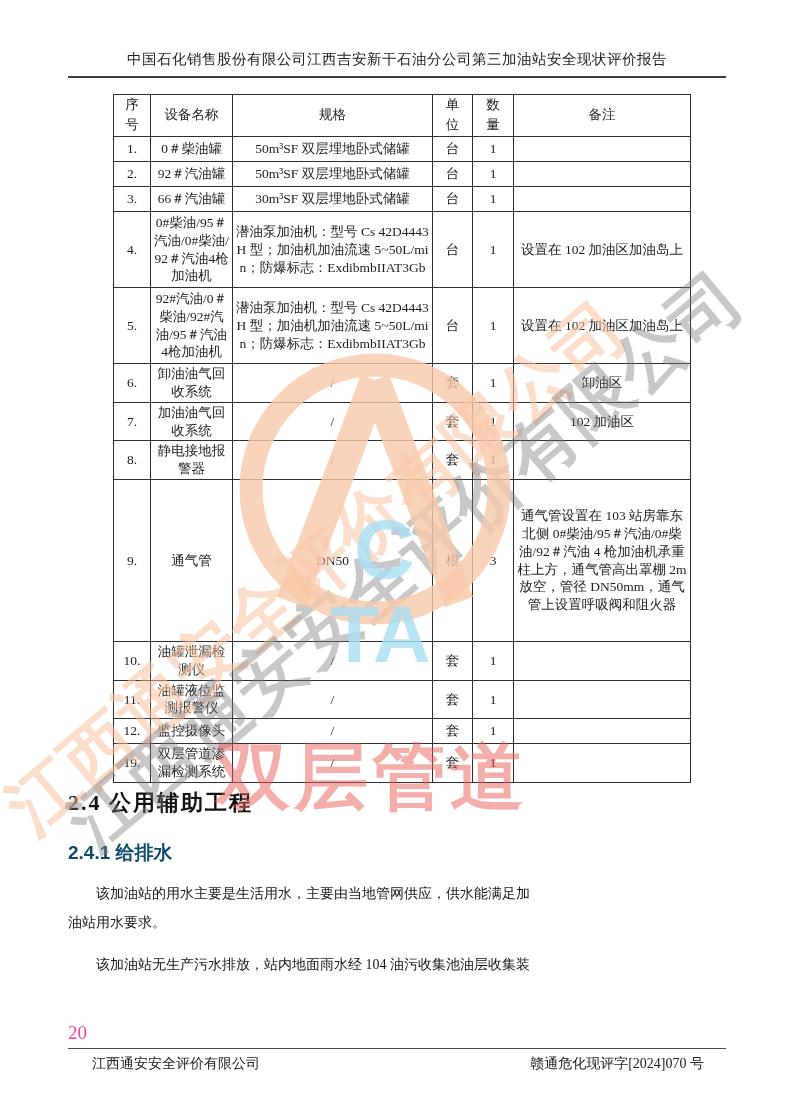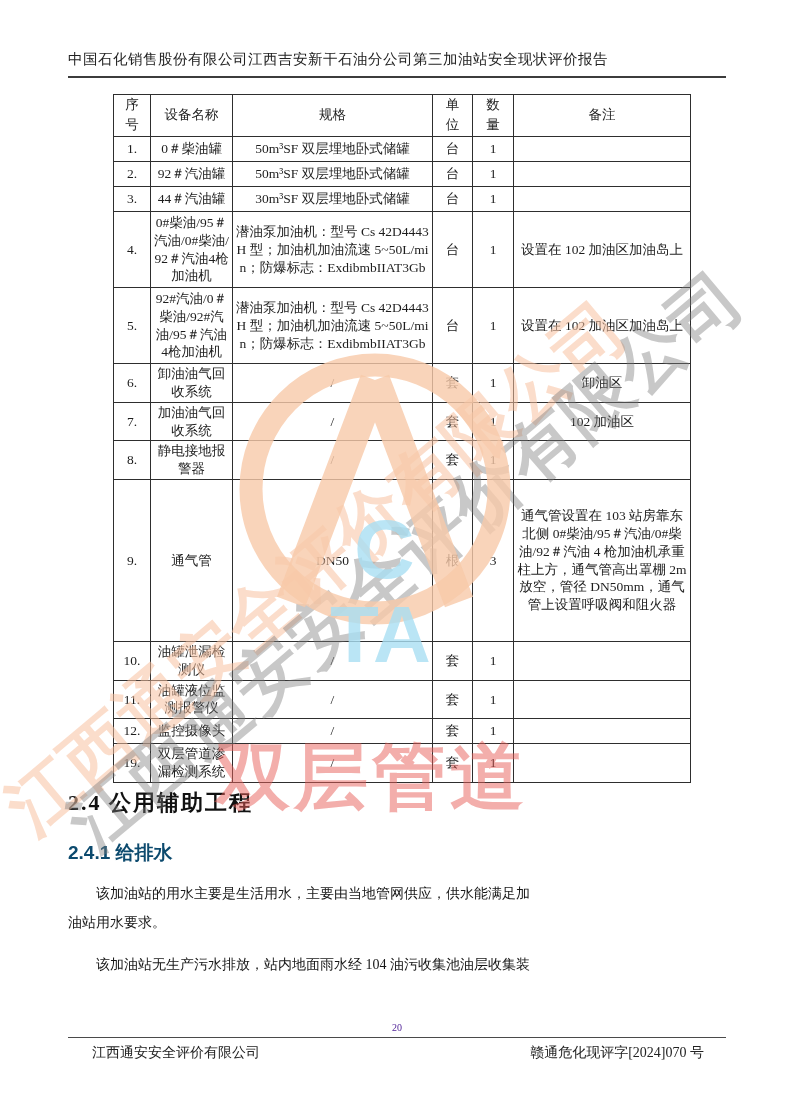--- a/index.html
+++ b/index.html
@@ -7,21 +7,21 @@
     position:relative;
     width:793px;height:1120px;
     background:#fff;
     overflow:hidden;
     font-family:"Liberation Serif","DejaVu Serif",serif;
     color:#1c1c1c;
   }
   .content{position:absolute;left:0;top:0;right:0;z-index:2;padding:50px 67px 0 68px;}
 
   
-  .doc-header{text-align:left;font-size:14.5px;letter-spacing:0.5px;color:#222;}
+  .doc-header{text-align:center;font-size:14.5px;letter-spacing:0.5px;color:#222;}
   .doc-header-rule{border:0;border-top:2px solid #3c3c3c;margin:7px 0 0 0;}
 
   
   table.equip{
     border-collapse:collapse;
     margin:16px 0 0 45px;
     width:577px;
     table-layout:fixed;
     font-size:13.5px;
     color:#1d1d1d;
@@ -47,21 +47,21 @@
   tbody tr:nth-child(12),tbody tr:nth-child(13),tbody tr:nth-child(15){height:25px;}
   tbody tr:nth-child(14){height:37px;}
 
   
   .h-24{font-size:22px;font-weight:700;letter-spacing:2px;margin:5px 0 0 0;color:#111;}
   .h-241{font-family:"Liberation Sans","DejaVu Sans",sans-serif;font-size:19px;font-weight:700;margin:22px 0 0 0;color:#0c4a6e;}
   .para{font-size:14px;line-height:2.05;margin:14px 0 0 0;text-indent:2em;white-space:pre-line;color:#161616;text-align:justify;}
 
   
   .footer{position:absolute;left:68px;right:67px;top:1022px;z-index:2;}
-  .page-num{text-align:center;font-size:10px;color:#4c1d95;}
+  .page-num{font-size:19px;color:#ec4899;}
   .footer-rule{border:0;border-top:1.5px solid #4a4a4a;margin:4px 0 0 0;}
   .footer-row{display:flex;justify-content:space-between;padding:6px 22px 0 24px;font-size:14px;color:#222;}
 
   
   .wm{position:absolute;pointer-events:none;white-space:nowrap;z-index:3;}
   .wm-diag-gray{
     left:80px;top:788px;font-size:70px;font-weight:700;
     font-family:"Liberation Sans","DejaVu Sans",sans-serif;
     color:rgba(125,125,125,0.42);
     transform:rotate(-40deg);transform-origin:0 50%;letter-spacing:1px;
@@ -128,21 +128,21 @@
           <tr>
             <td>2.</td>
             <td>92＃汽油罐</td>
             <td>50m³SF 双层埋地卧式储罐</td>
             <td>台</td>
             <td>1</td>
             <td></td>
           </tr>
           <tr>
             <td>3.</td>
-            <td>44＃汽油罐</td>
+            <td>66＃汽油罐</td>
             <td>30m³SF 双层埋地卧式储罐</td>
             <td>台</td>
             <td>1</td>
             <td></td>
           </tr>
           <tr>
             <td>4.</td>
             <td>0#柴油/95＃汽油/0#柴油/92＃汽油4枪加油机</td>
             <td>潜油泵加油机：型号 Cs 42D4443H 型；加油机加油流速 5~50L/min；防爆标志：ExdibmbIIAT3Gb</td>
             <td>台</td>

